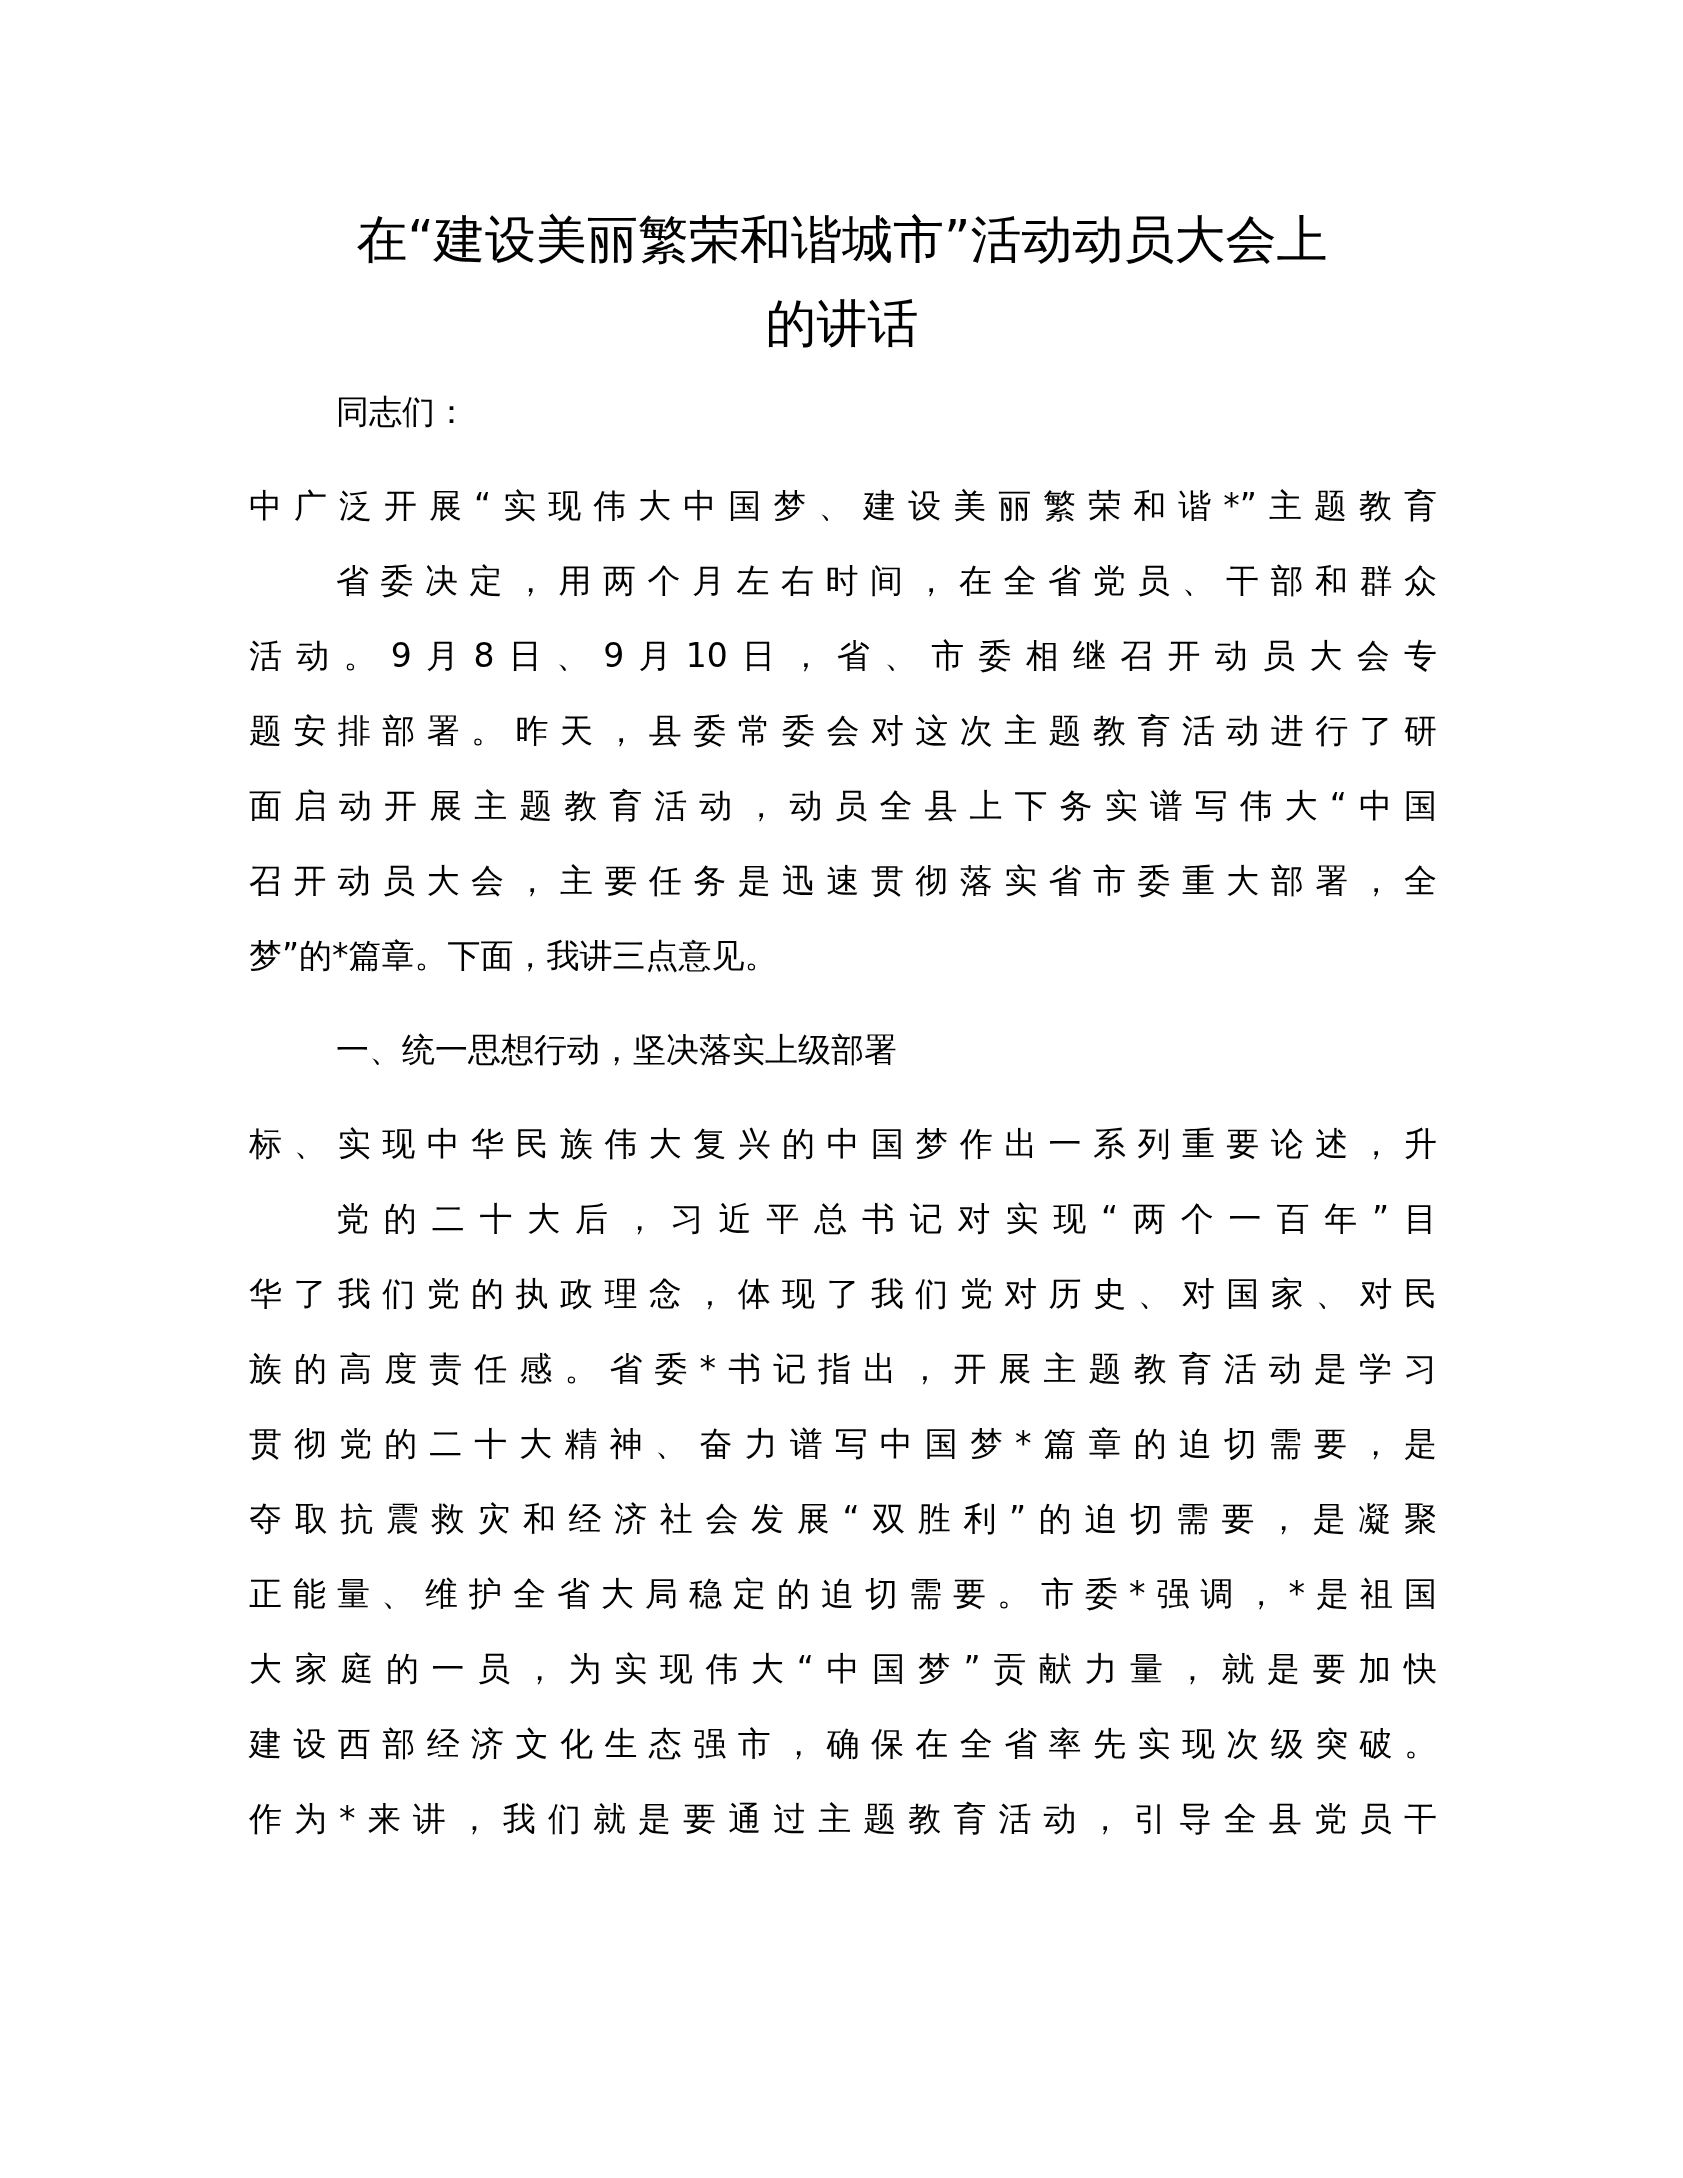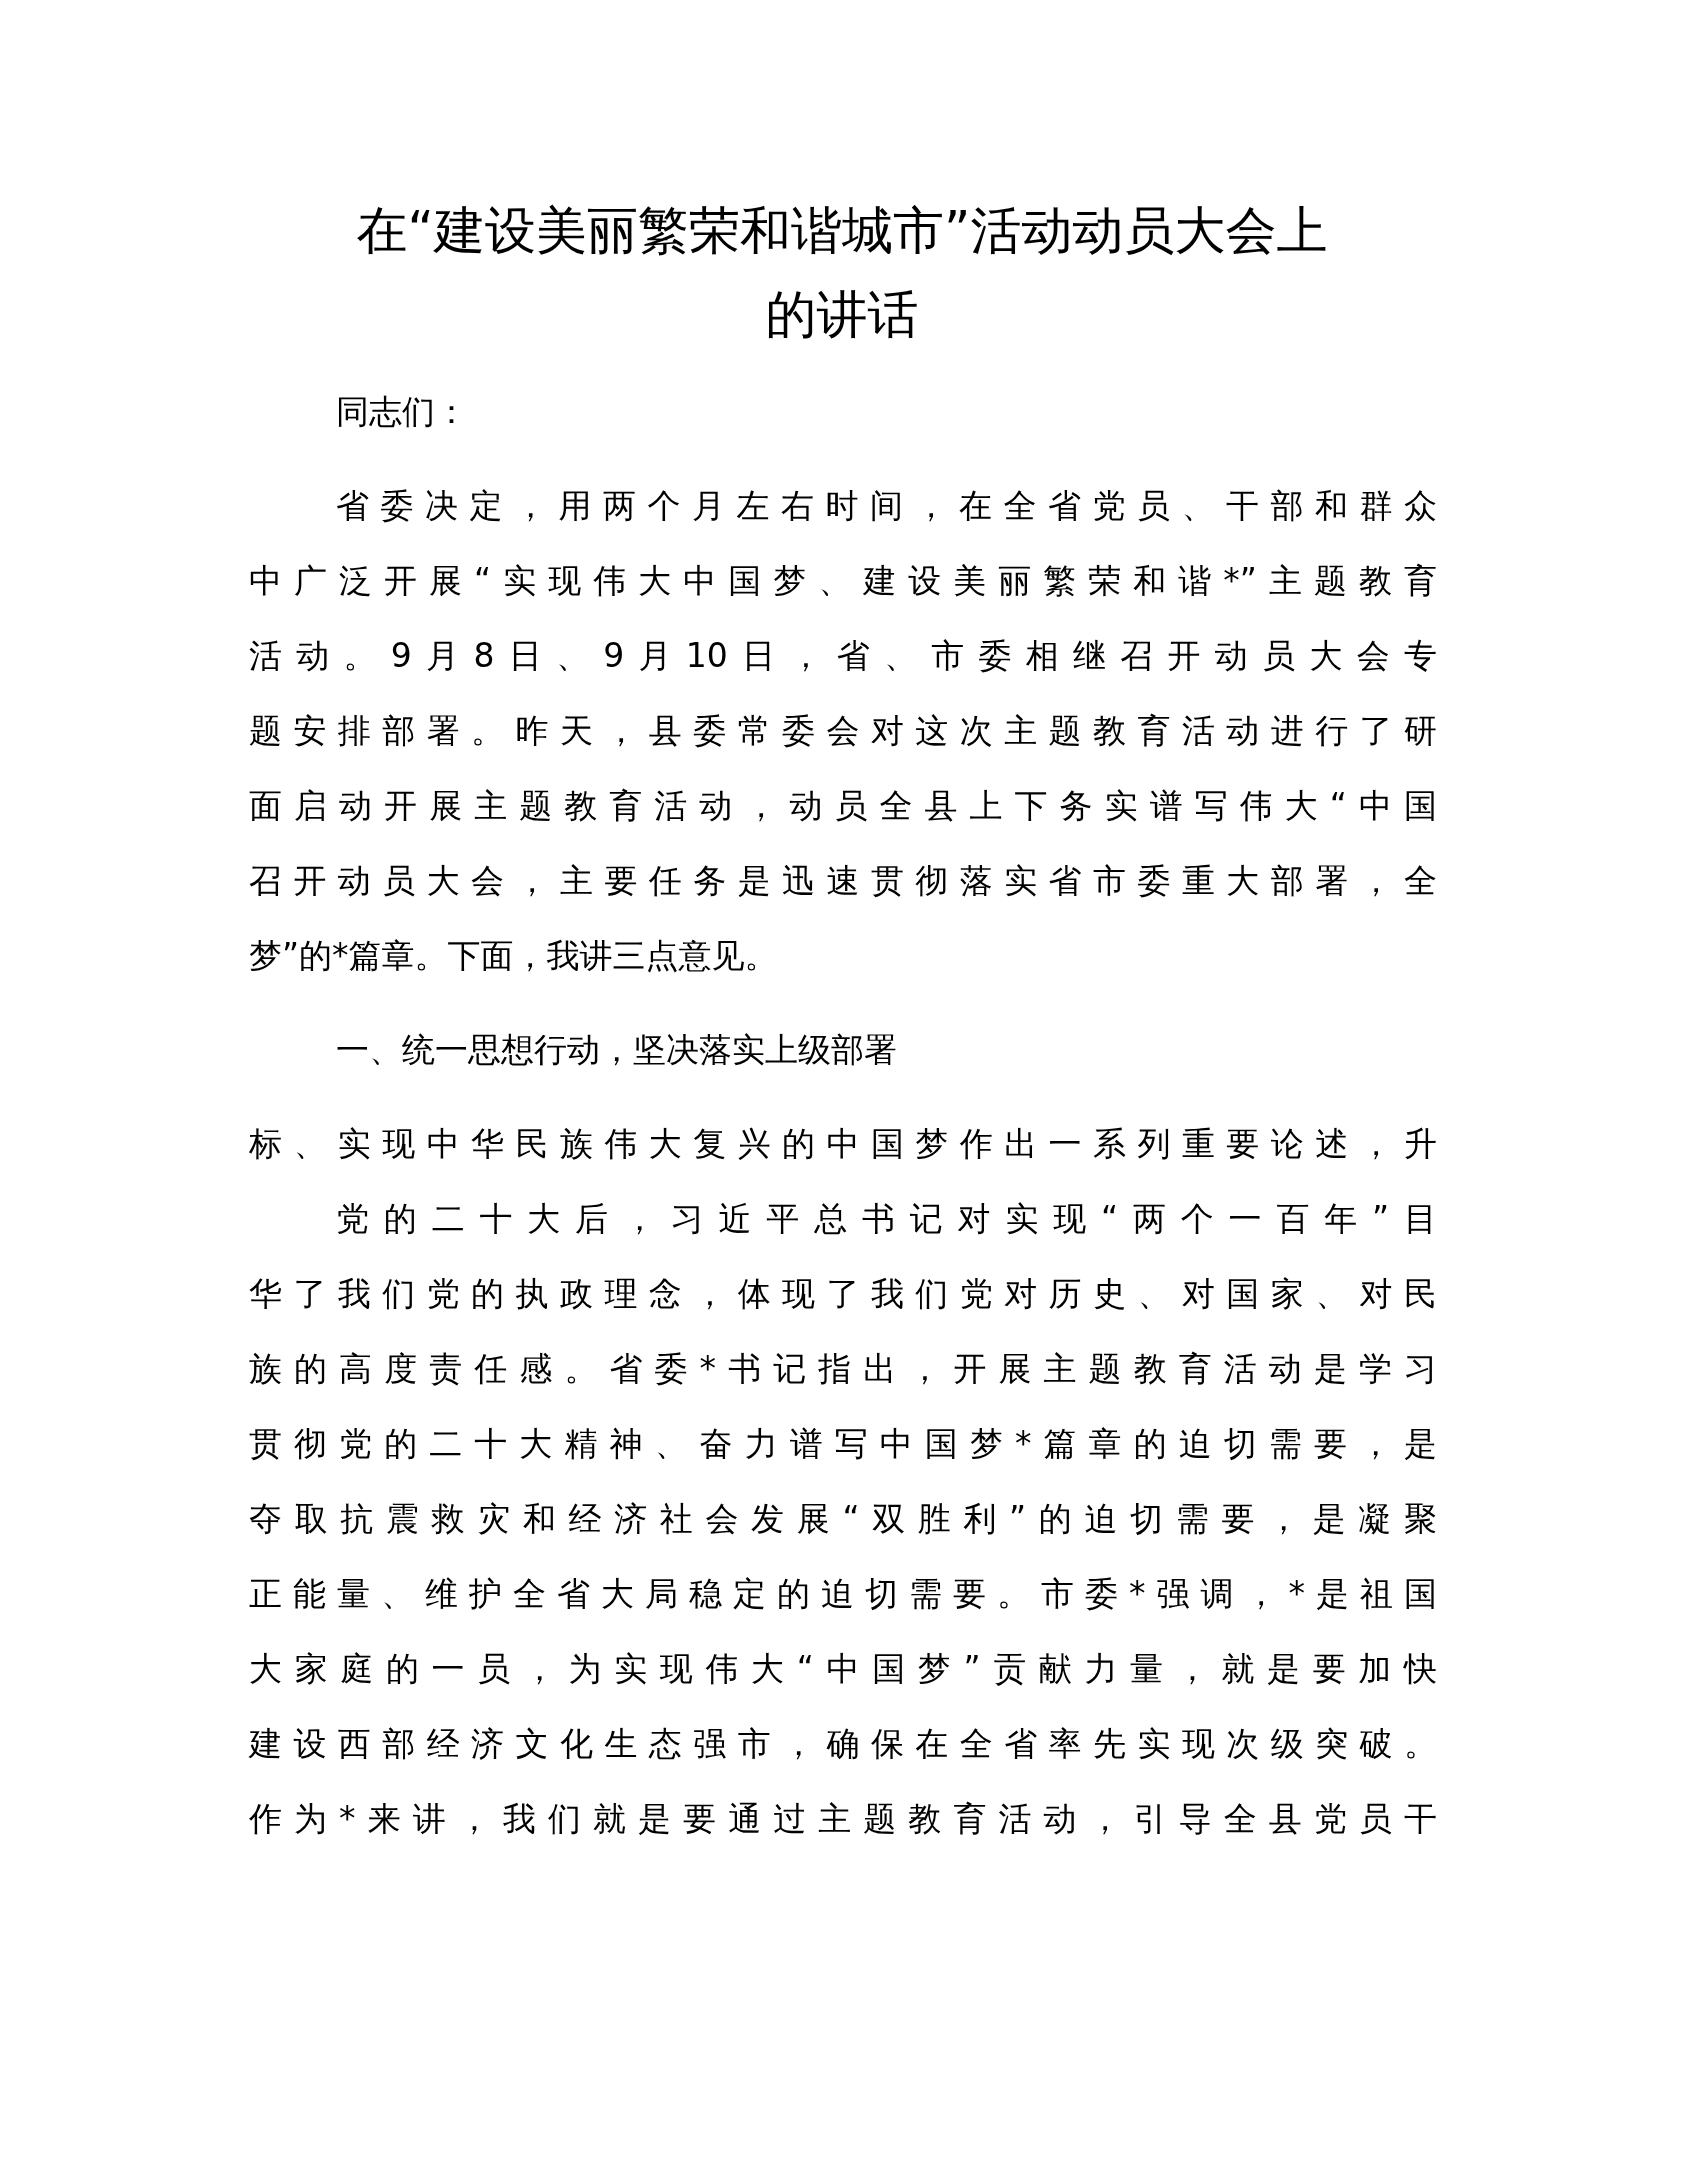--- a/index.html
+++ b/index.html
@@ -20,21 +20,21 @@
     left: 0;
     top: 0;
     width: 1683px;
     height: 2178px;
     background: #ffffff;
   }
   .title {
     position: absolute;
     left: 228px;
     width: 1228px;
-    top: 189px;
+    top: 198px;
     text-align: center;
     font-size: 51px;
     line-height: 84px;
     font-weight: normal;
     letter-spacing: 0px;
     margin: 0;
   }
   .title .tline {
     display: block;
     white-space: nowrap;
@@ -78,22 +78,22 @@
     <span class="tline">的讲话</span>
   </h1>
 
   <div class="body-block">
 
     <p class="para">
       <span class="line last indent">同志们：</span>
     </p>
 
     <p class="para">
+      <span class="line">中广泛开展“实现伟大中国梦、建设美丽繁荣和谐*”主题教育</span>
       <span class="line indent">省委决定，用两个月左右时间，在全省党员、干部和群众</span>
-      <span class="line">中广泛开展“实现伟大中国梦、建设美丽繁荣和谐*”主题教育</span>
       <span class="line">活动。9月8日、9月10日，省、市委相继召开动员大会专</span>
       <span class="line">题安排部署。昨天，县委常委会对这次主题教育活动进行了研</span>
       <span class="line">面启动开展主题教育活动，动员全县上下务实谱写伟大“中国</span>
       <span class="line">召开动员大会，主要任务是迅速贯彻落实省市委重大部署，全</span>
       <span class="line last">梦”的*篇章。下面，我讲三点意见。</span>
     </p>
 
     <p class="para">
       <span class="line last indent">一、统一思想行动，坚决落实上级部署</span>
     </p>

